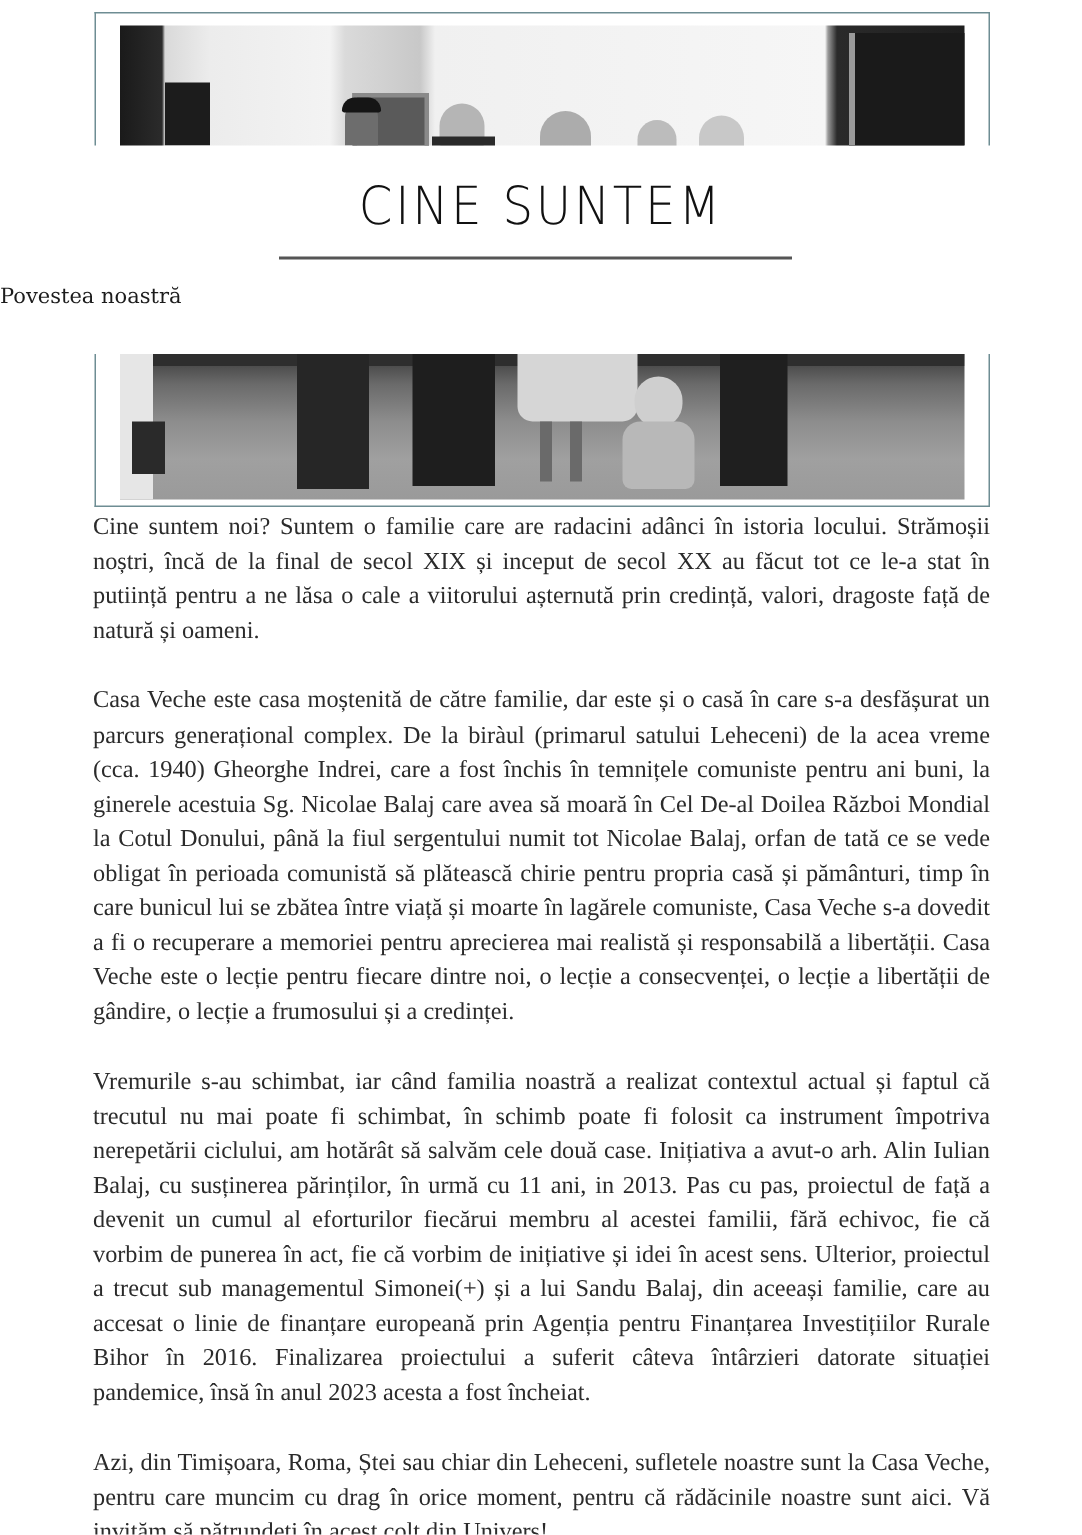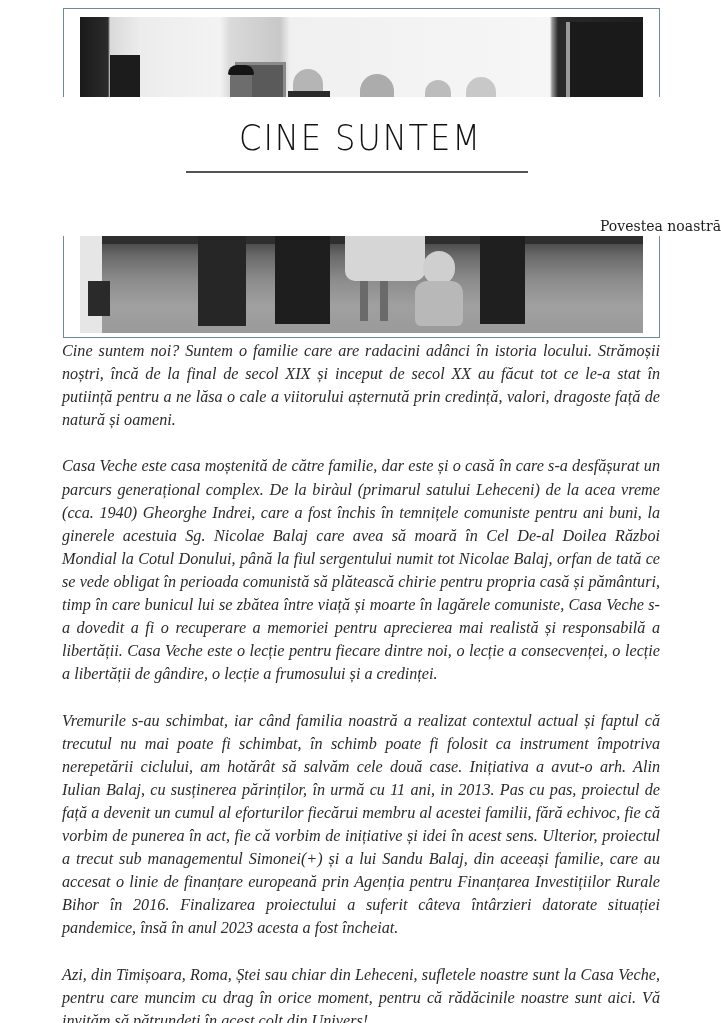--- a/index.html
+++ b/index.html
@@ -13,26 +13,26 @@
   }
   .photo-bottom { top:236px; height:97px;
     background:
       linear-gradient(180deg, #3a3a3a 0px, #6a6a6a 20px, #8d8d8d 45px, #a0a0a0 70px, #9a9a9a 97px);
   }
   .shape { position:absolute; }
   .title { position:absolute; left:0; width:721px; top:118px; text-align:center;
     font-family:"DejaVu Sans", sans-serif; font-weight:200; font-size:35px;
     letter-spacing:2px; color:#111; transform:scaleX(0.92); }
   .rule { position:absolute; left:186px; width:342px; top:171px; height:2px; background:#555; }
-  .subtitle { position:absolute; left:0; width:721px; top:190px; text-align:right;
-    font-size:14px; color:#1c1c1c;margin-top:28px; }
+  .subtitle { position:absolute; left:0; width:721px; top:190px; text-align:left;
+    font-size:14px; color:#1c1c1c; }
   .body-text { position:absolute; left:62px; width:598px; top:340px;
     font-family:"Liberation Serif", serif; font-size:16.2px; line-height:23.1px;
     color:#2b2b2b; text-align:justify; }
-  .body-text p { margin:0 0 23.1px 0;font-style:italic; }
+  .body-text p { margin:0 0 23.1px 0; }
 </style>
 </head>
 <body>
 
 <div class="frame-line" style="left:63px; top:8px; width:597px; height:1px;"></div>
 <div class="frame-line" style="left:63px; top:337px; width:597px; height:1px;"></div>
 <div class="frame-line" style="left:63px; top:8px; width:1px; height:89px;"></div>
 <div class="frame-line" style="left:63px; top:236px; width:1px; height:102px;"></div>
 <div class="frame-line" style="left:659px; top:8px; width:1px; height:89px;"></div>
 <div class="frame-line" style="left:659px; top:236px; width:1px; height:102px;"></div>

